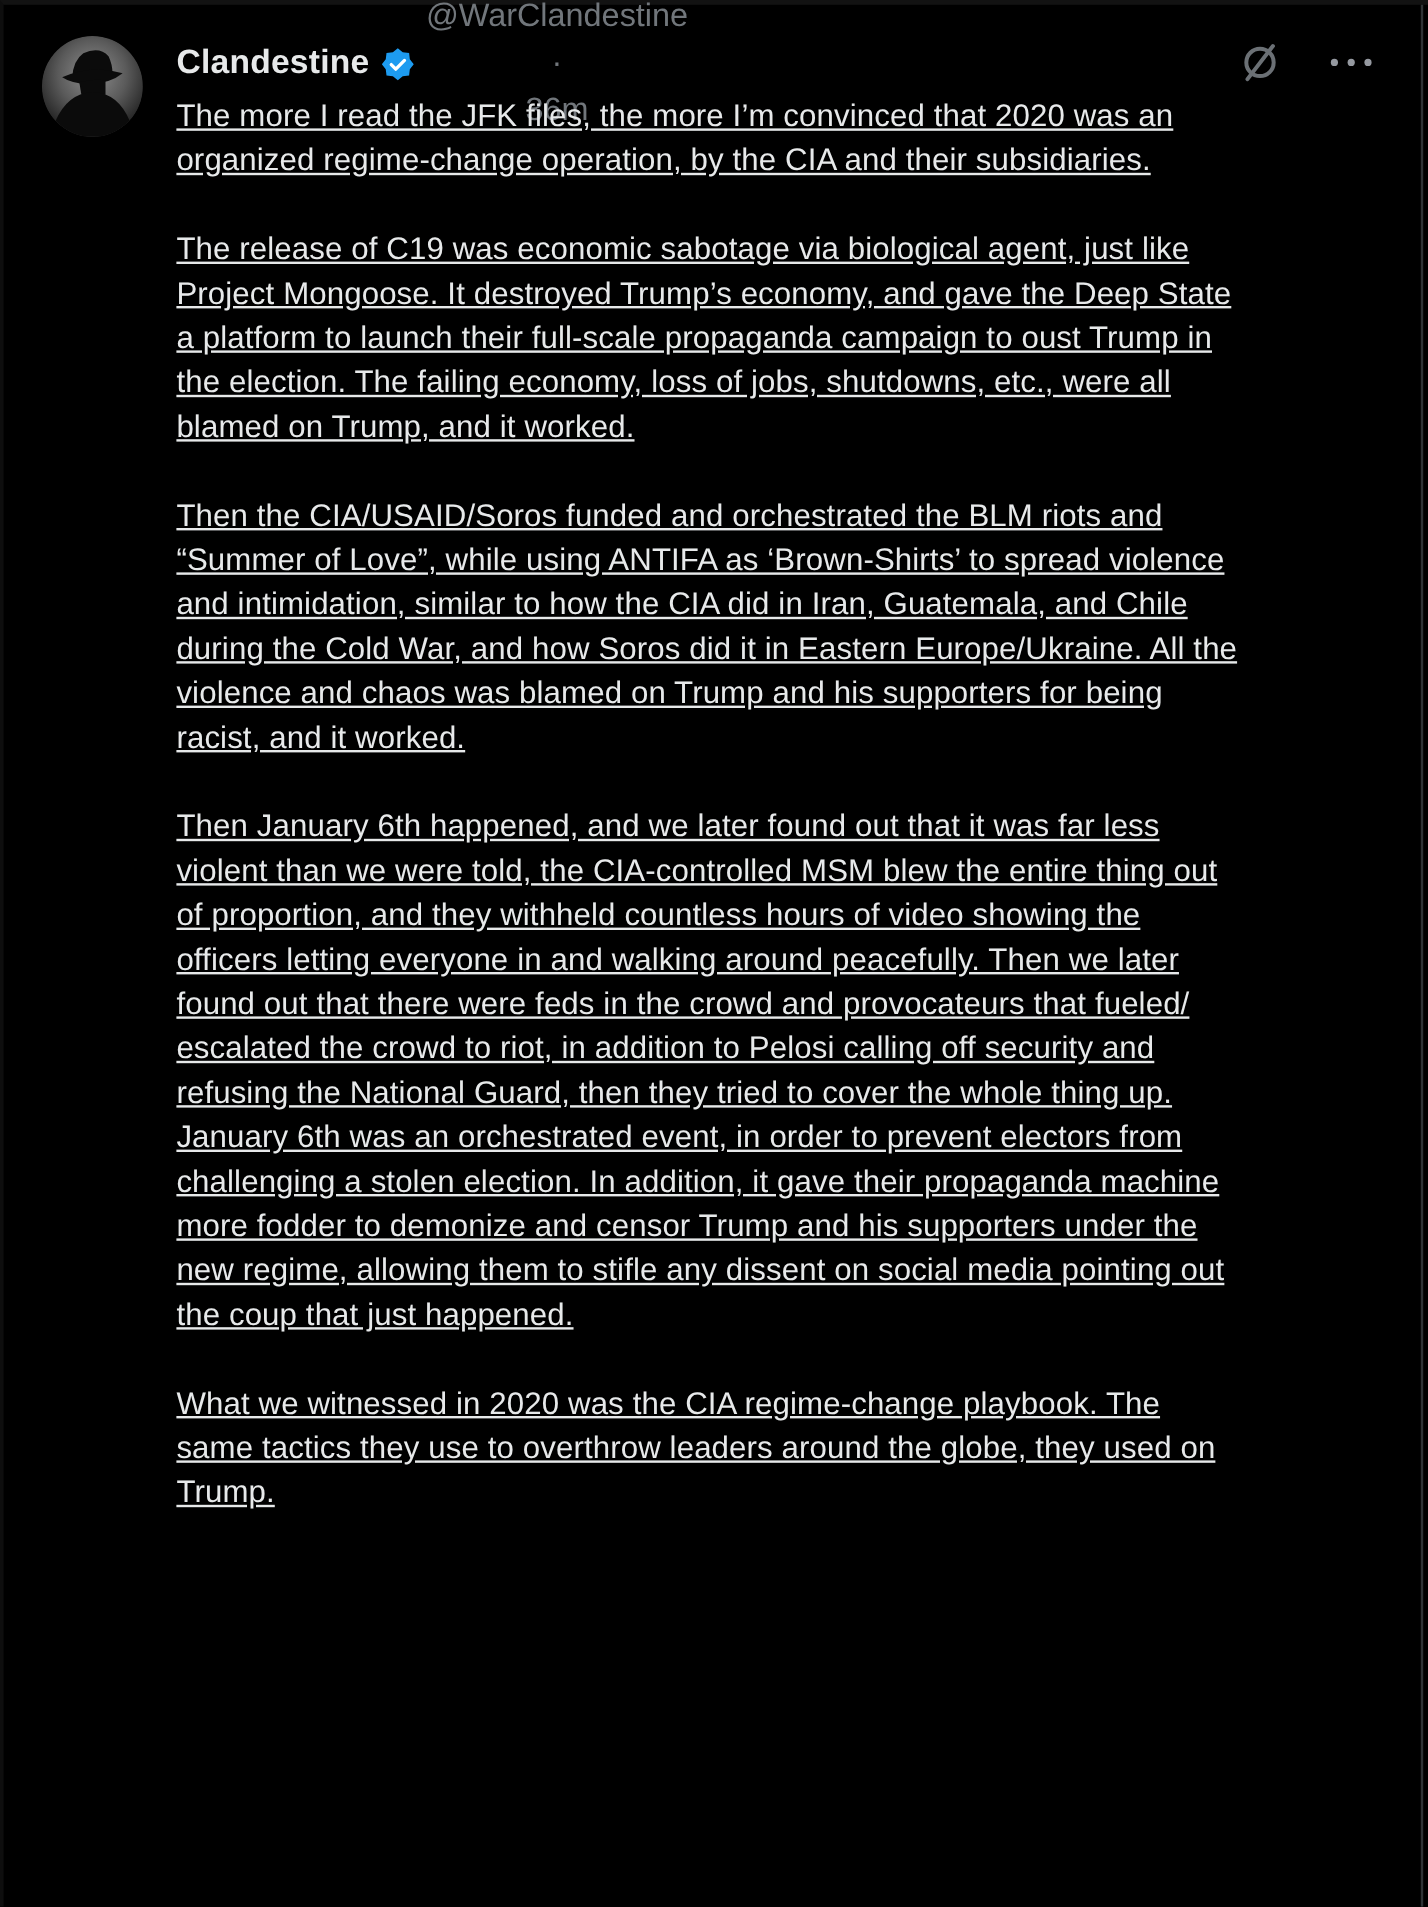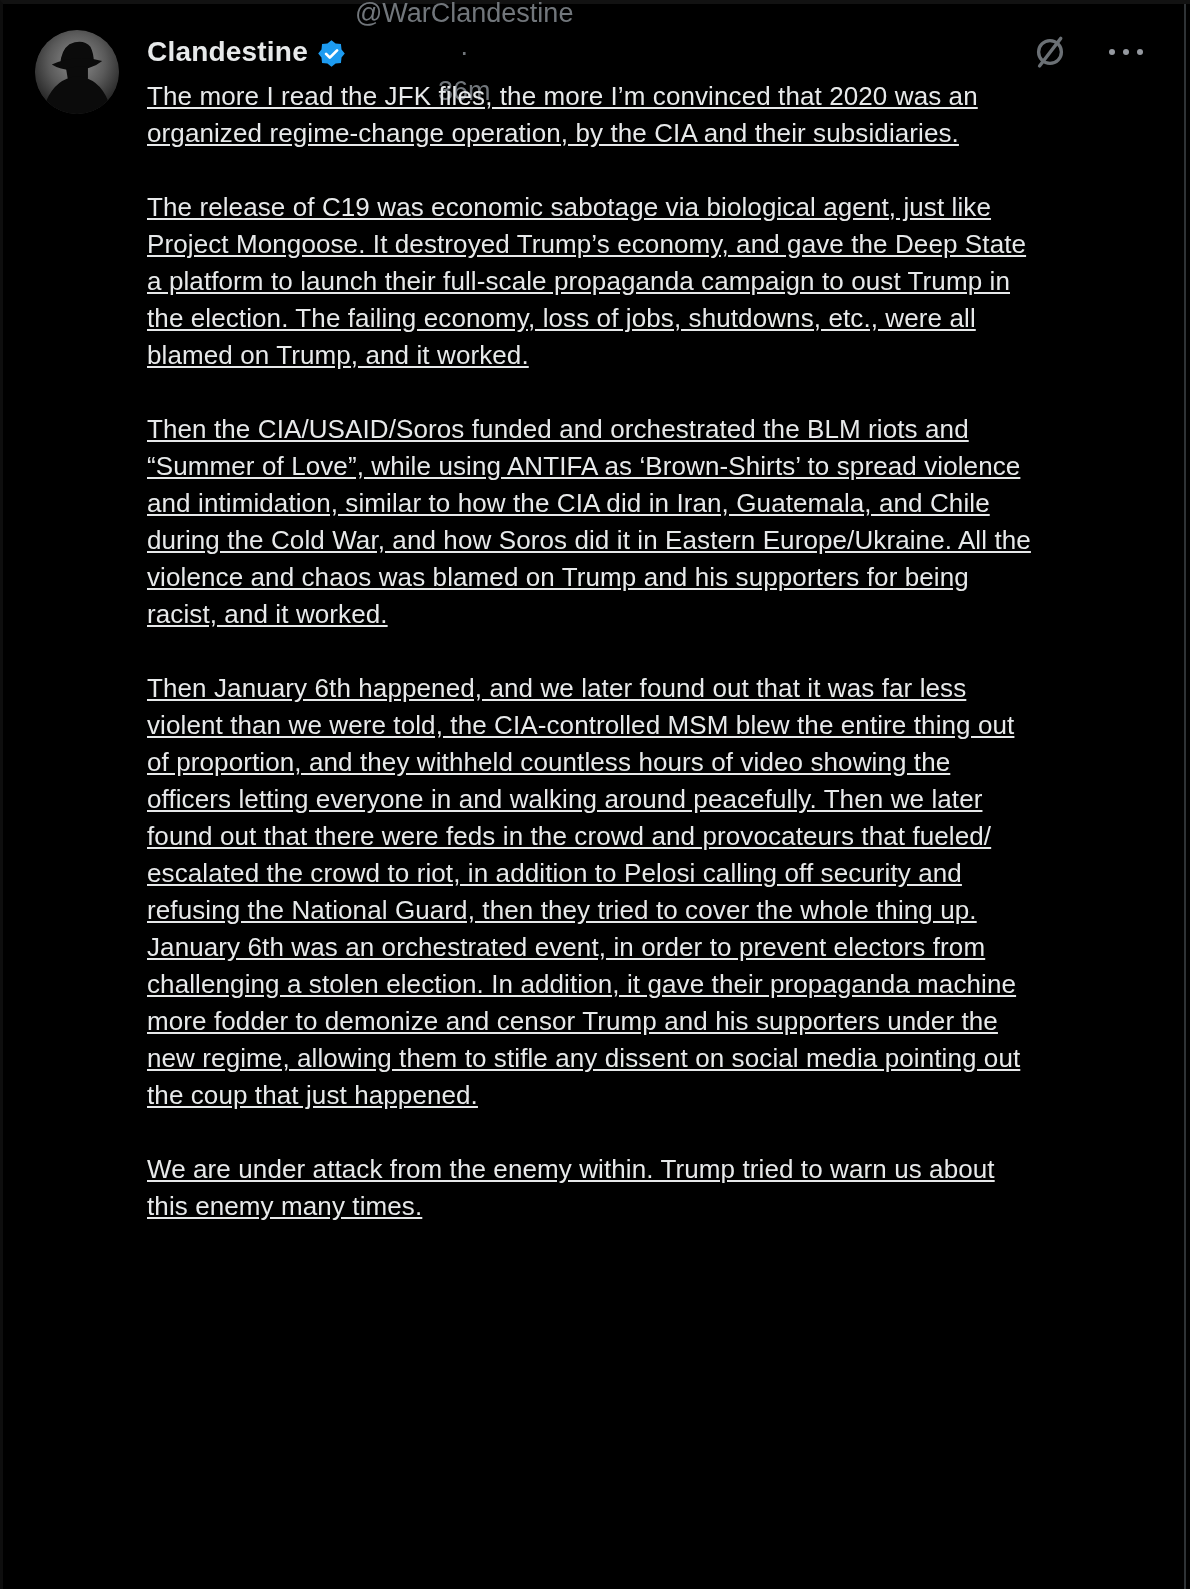--- a/index.html
+++ b/index.html
@@ -179,21 +179,22 @@
 of proportion, and they withheld countless hours of video showing the
 officers letting everyone in and walking around peacefully. Then we later
 found out that there were feds in the crowd and provocateurs that fueled/
 escalated the crowd to riot, in addition to Pelosi calling off security and
 refusing the National Guard, then they tried to cover the whole thing up.
 January 6th was an orchestrated event, in order to prevent electors from
 challenging a stolen election. In addition, it gave their propaganda machine
 more fodder to demonize and censor Trump and his supporters under the
 new regime, allowing them to stifle any dissent on social media pointing out
 the coup that just happened.</p>
-        <p>We are under attack from the enemy within. Trump tried to warn us about
-this enemy many times.</p>
+        <p>What we witnessed in 2020 was the CIA regime-change playbook. The
+same tactics they use to overthrow leaders around the globe, they used on
+Trump.</p>
       </div>
 
     </div>
   </article>
 
   <div class="right-edge-line"></div>
 </div>
 
 </body></html>

